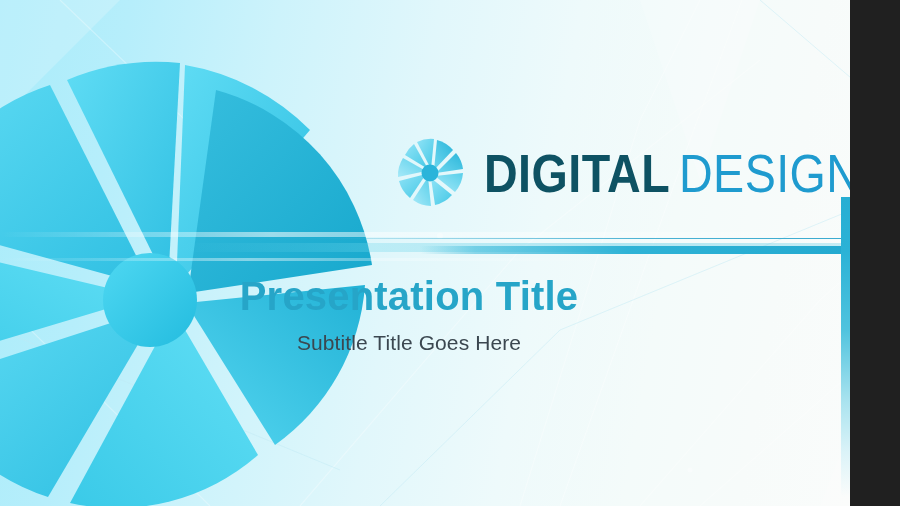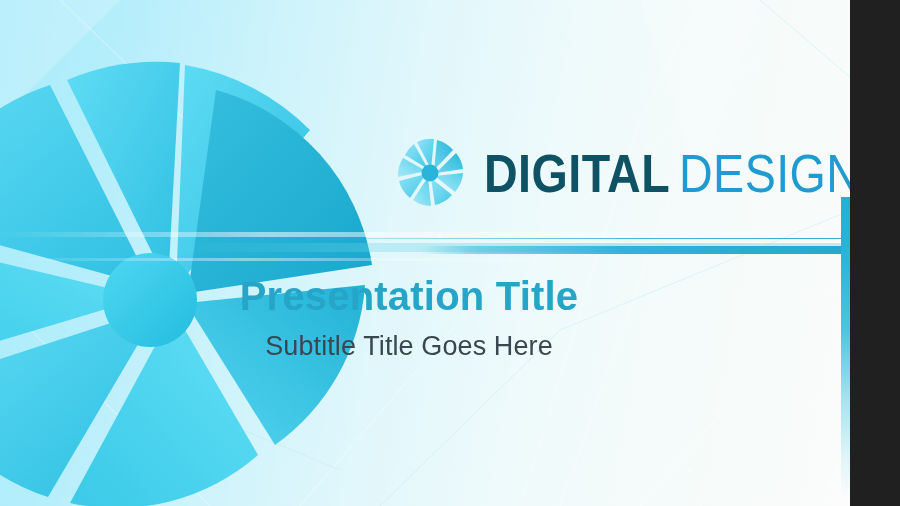--- a/index.html
+++ b/index.html
@@ -118,21 +118,21 @@
     font-size: 40px;
     font-weight: 700;
     color: #26a5c8;
     letter-spacing: 0.2px;
     line-height: 1.08;
     margin: 0;
     white-space: nowrap;
   }
   .title-sub {
     font-family: "Liberation Sans Narrow", "Liberation Sans", sans-serif;
-    font-size: 27px;
+    font-size: 21px;
     font-weight: 400;
     color: #3b4750;
     letter-spacing: 0.1px;
     margin: 13px 0 0 0;
     white-space: nowrap;
   }
 </style>
 </head>
 <body>
 

